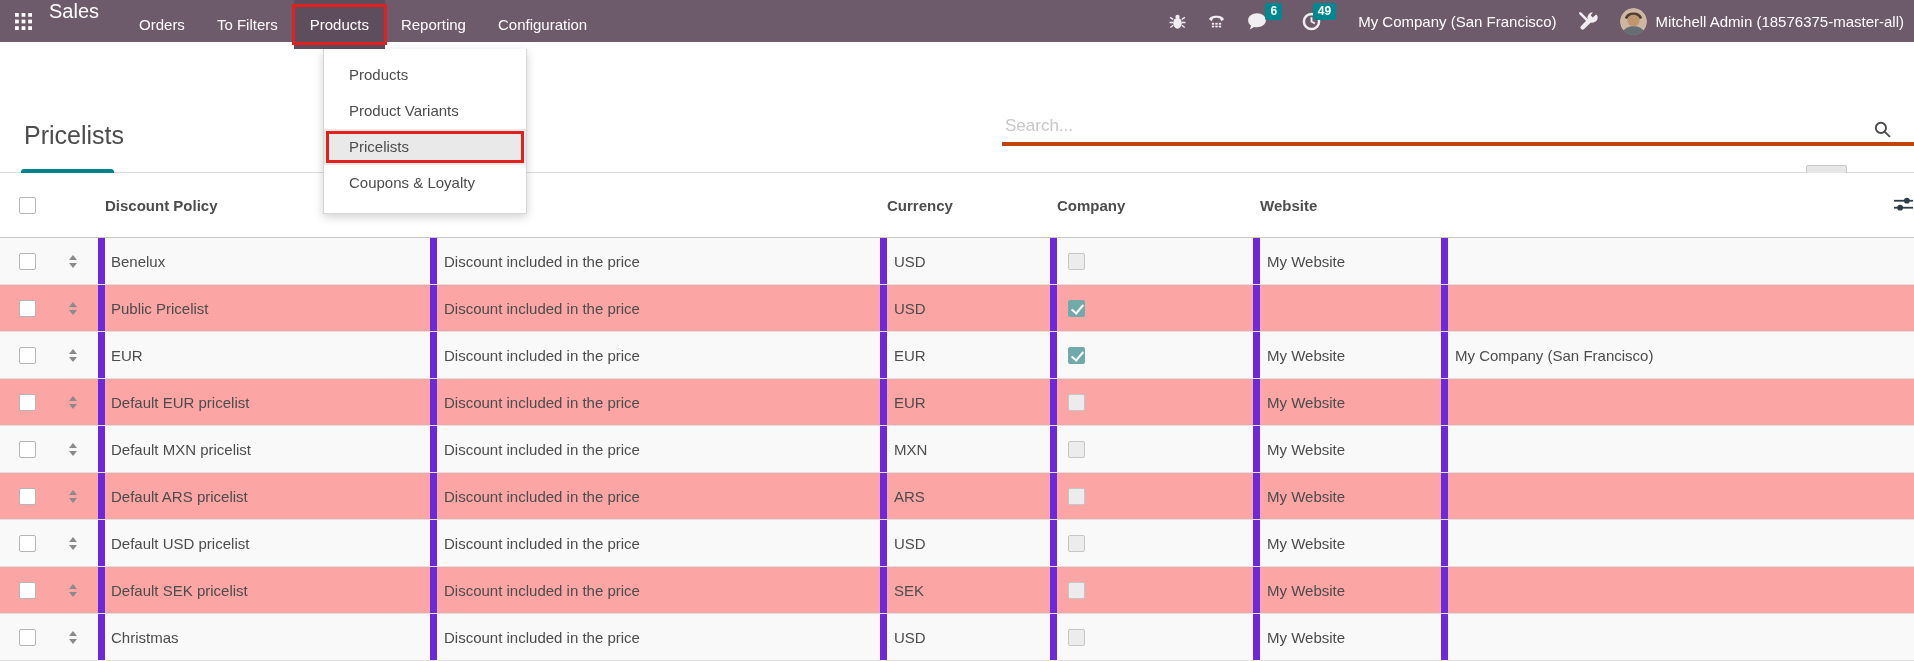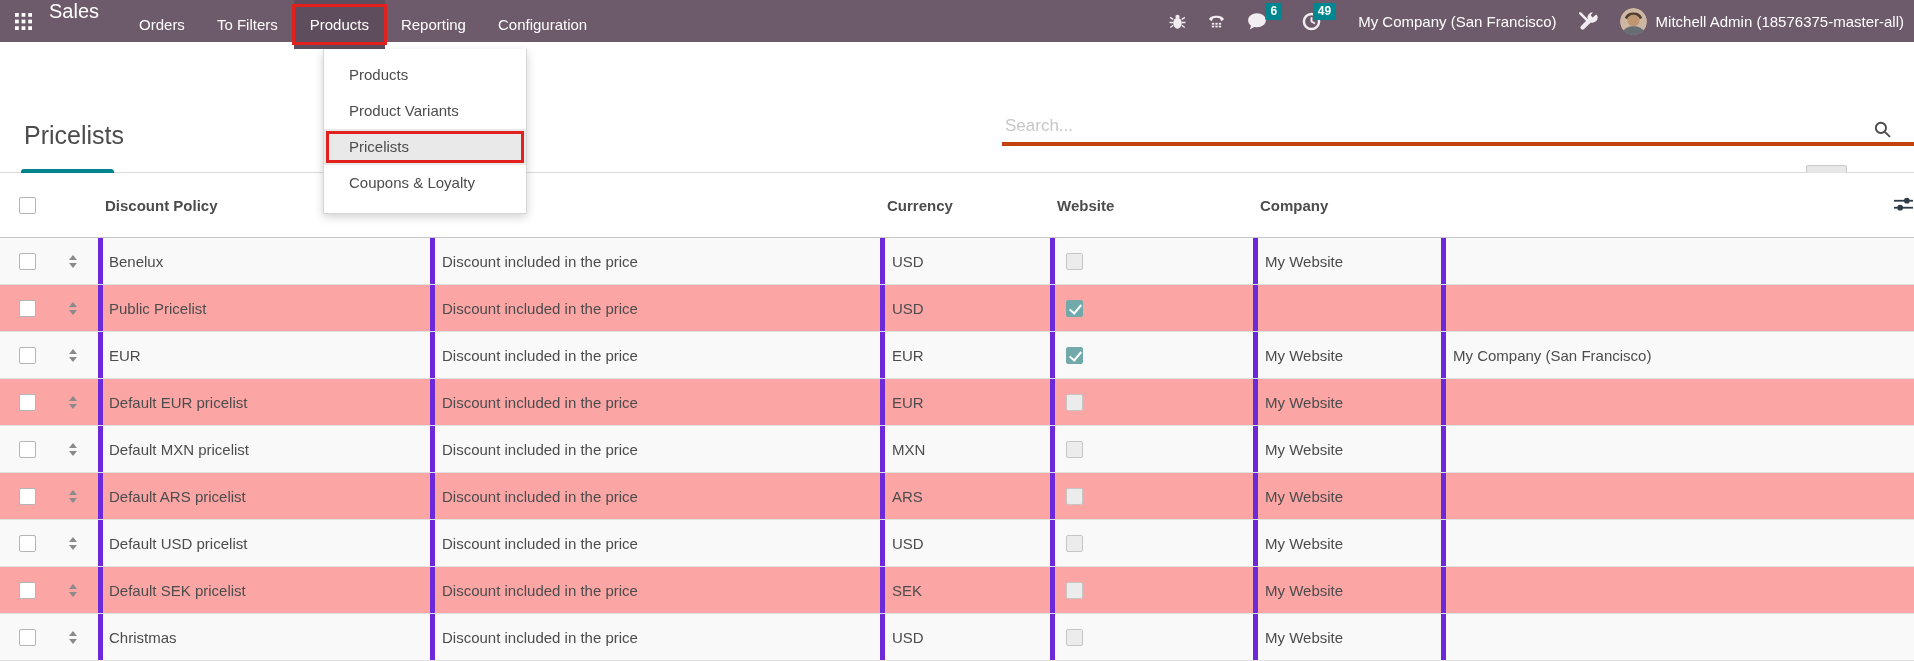--- a/index.html
+++ b/index.html
@@ -53,21 +53,21 @@
   .red-frame-menu{position:absolute;top:2px;bottom:2px;left:2px;right:2px;border:3px solid var(--annotation-red);pointer-events:none;}
 
   
   .thead{position:absolute;top:173px;left:0;width:100%;height:65px;display:grid;grid-template-columns:var(--cols);
     align-items:center;font-size:15px;font-weight:700;color:#4c4c4c;background:#fff;border-bottom:1px solid #c6c6c6;}
   .tbody{position:absolute;top:238px;left:0;width:100%;}
   .trow{display:grid;grid-template-columns:var(--cols);height:47px;align-items:center;
     font-size:15px;color:#4c4c4c;border-bottom:1px solid #e0e0e0;background:#fca5a5;cursor:pointer;}
   .trow.stripe{background:var(--row-stripe);}
   .tcell{height:100%;display:flex;align-items:center;overflow:hidden;white-space:nowrap;}
-  .trow .bl{border-left:5px solid #6d28d9;}
+  .trow .bl{border-left:7px solid #6d28d9;}
   .c-text{padding-left:7px;}
   .c-name{padding-left:6px;}
   .cb{width:17px;height:17px;border:1px solid #b5b5b5;border-radius:2px;background:#fff;flex:0 0 auto;position:relative;}
   .cb.ro{background:#ececec;border-color:#c6c6c6;}
   .cb.checked{background:var(--checkbox-checked);border-color:var(--checkbox-checked);}
   .cb.checked::after{content:"";position:absolute;left:5px;top:1px;width:5px;height:10px;
     border:solid #fff;border-width:0 2px 2px 0;transform:rotate(40deg);}
   .pad-cb{padding-left:19px;}
   .pad-cb2{padding-left:11px;}
   .handle{display:flex;flex-direction:column;align-items:center;gap:3px;width:100%;cursor:grab;}
@@ -247,22 +247,22 @@
   </section>
 
   <div class="thead">
     <div class="tcell pad-cb">
         <span class="cb"></span>
       </div>
     <div class="tcell"></div>
     <div class="tcell c-text">Discount Policy</div>
     <div class="tcell c-text">Selectable</div>
     <div class="tcell c-text">Currency</div>
+    <div class="tcell c-text">Company</div>
     <div class="tcell c-text">Website</div>
-    <div class="tcell c-text">Company</div>
     <span class="optional-cols">
       <svg viewBox="0 0 18 14" width="19" height="15" fill="currentColor">
         <rect y="2.6" width="18" height="1.7"></rect>
           <circle cx="12.2" cy="3.4" r="2.7"></circle>
         <rect y="9.2" width="18" height="1.7"></rect>
           <circle cx="5.8" cy="10" r="2.7"></circle>
       </svg>
     </span>
   </div>
 

